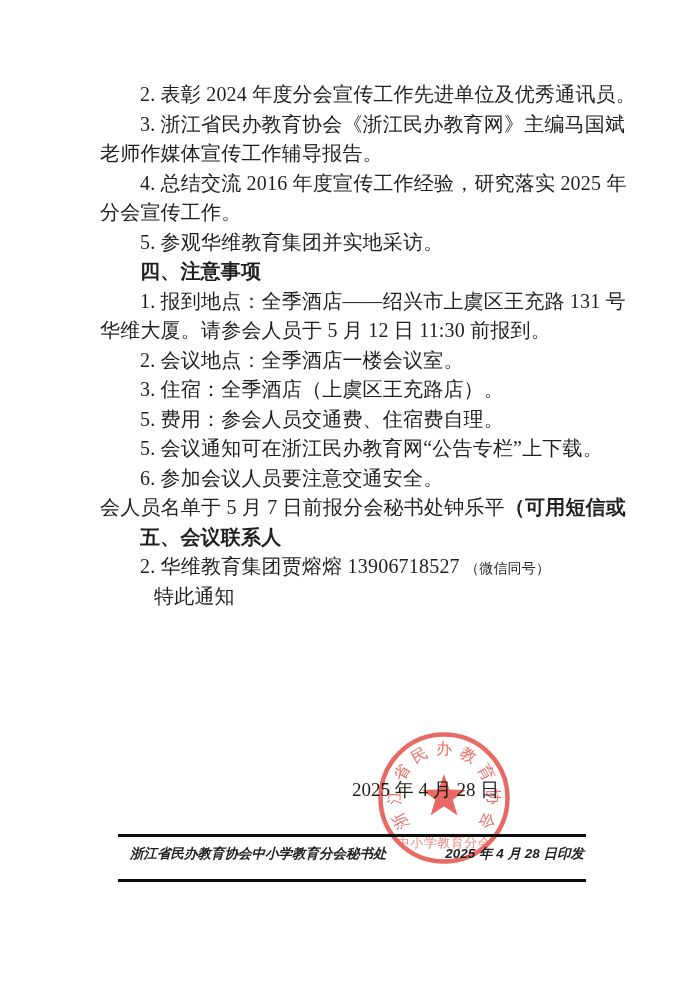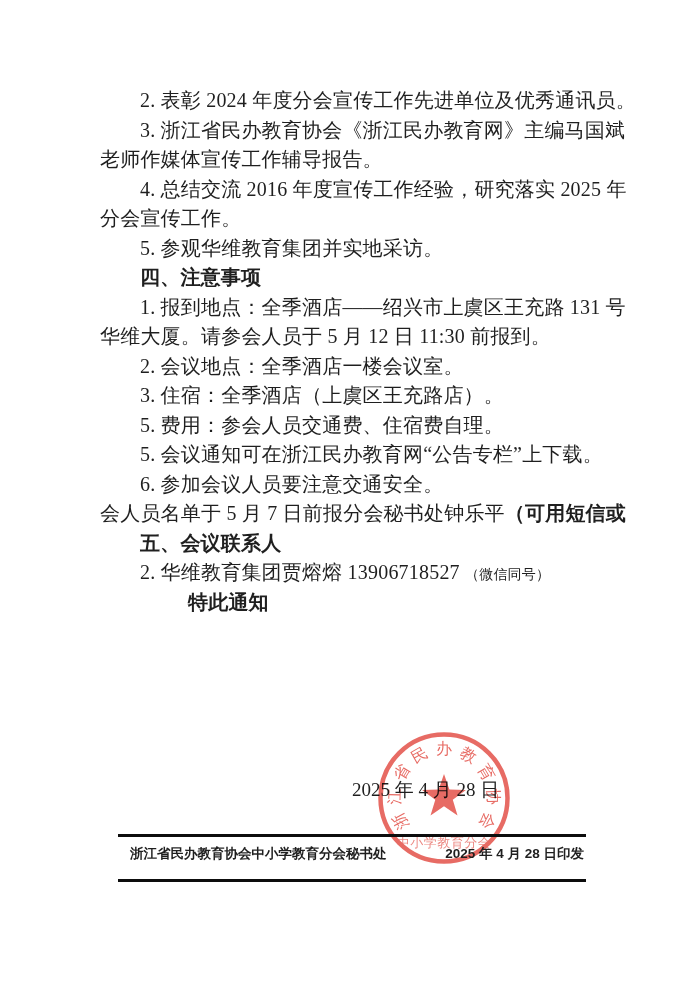--- a/index.html
+++ b/index.html
@@ -8,36 +8,36 @@
     background:#ffffff;
     position:relative;
     overflow:hidden;
     font-family:"Liberation Serif","DejaVu Serif",serif;
     color:#1f1f1f;
   }
   .page{position:absolute;inset:0;background:#ffffff;}
   
   .doc-body{
     position:absolute;
-    left:100px;top:86px;width:520px;
+    left:100px;top:80px;width:520px;
   }
   .line{
     white-space:pre;
     height:29.5px;
     line-height:29.5px;
     font-size:20px;
     letter-spacing:0.2px;
   }
   .line.first{padding-left:40px;}
   .line.close{padding-left:54px;}
   .seg-hd{
     font-weight:bold;
     font-family:"Liberation Sans","DejaVu Sans",sans-serif;
   }
-  .seg-close{font-weight:bold;margin-left:34px;}
+  .seg-close{font-weight:normal;}
   .seg-sm{font-size:14px;}
   
   .sig-org{
     position:absolute;left:258px;top:744px;
     font-size:19px;white-space:pre;
   }
   .sig-date{
     position:absolute;left:352px;top:777px;
     font-size:19px;white-space:pre;
   }
@@ -61,21 +61,21 @@
   .footer-rule{
     position:absolute;left:118px;width:468px;height:3px;background:#0d0d0d;
   }
   .rule-top{top:834px;}
   .rule-bottom{top:879px;}
   .footer-row{
     position:absolute;left:118px;top:845px;width:468px;
     display:flex;justify-content:space-between;align-items:center;
     box-sizing:border-box;padding:0 2px 0 12px;
     font-family:"Liberation Sans","DejaVu Sans",sans-serif;
-    font-weight:bold;font-size:13.5px;white-space:pre;
+    font-weight:bold;font-size:13.5px;white-space:pre;font-style:italic;
   }
 </style>
 </head>
 <body>
 
 <div class="page">
 
   <div class="doc-body" id="doc-body">
       <div class="line first"><span>2. 表彰 2024 年度分会宣传工作先进单位及优秀通讯员。</span></div>
       <div class="line first"><span>3. 浙江省民办教育协会《浙江民办教育网》主编马国斌</span></div>

